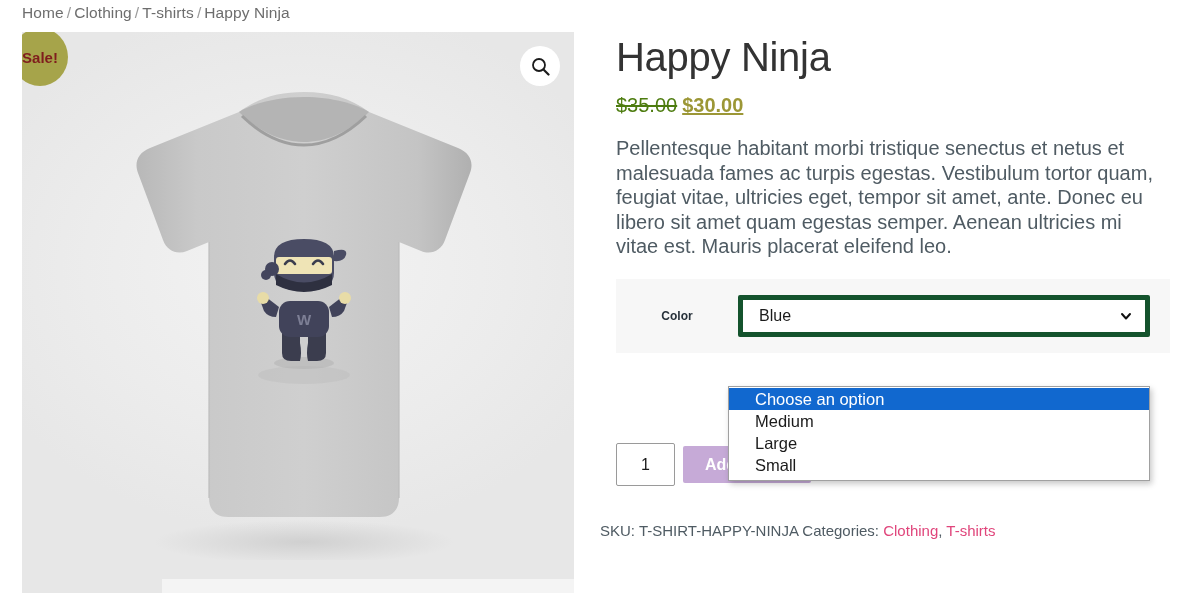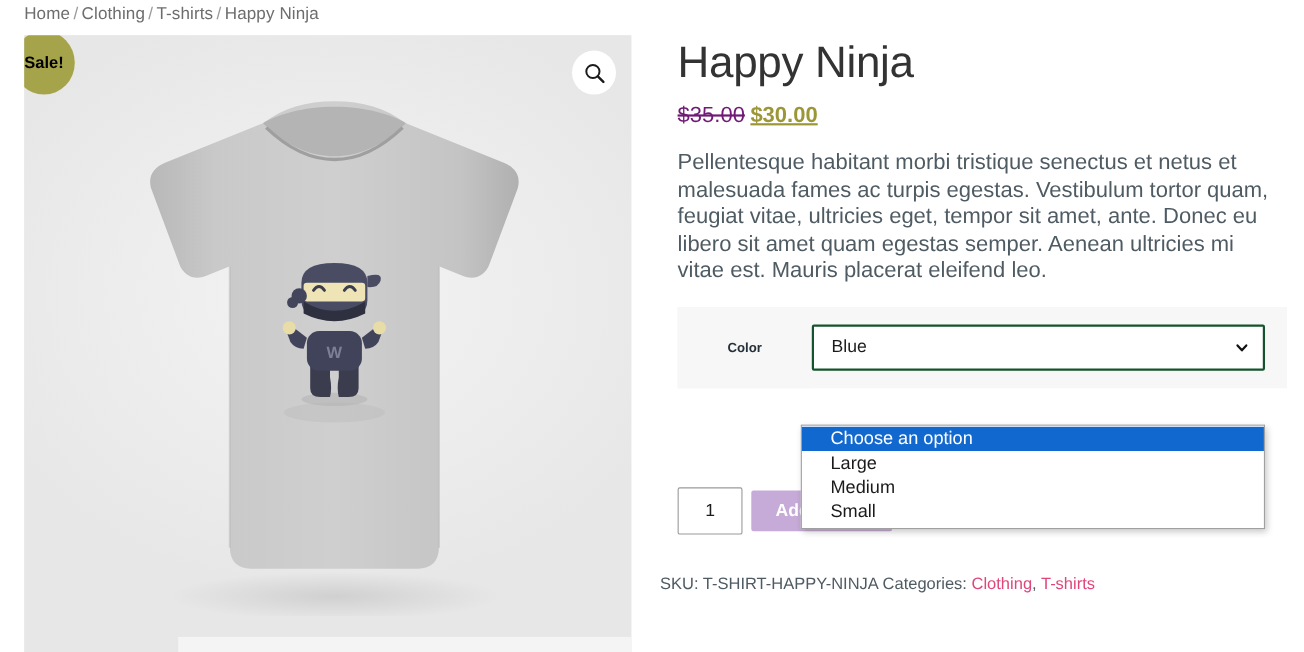--- a/index.html
+++ b/index.html
@@ -39,21 +39,21 @@
   }
 
   
   .shirt-wrap { position: absolute; left: 0; top: 0; width: 552px; height: 561px; }
   .shirt-svg { position: absolute; left: 96px; top: 58px; }
 
   .sale-badge {
     position: absolute; left: -10px; top: -4px;
     width: 56px; height: 58px; border-radius: 50%;
     background: #a6a44a;
-    color: #000000; font-weight: bold; font-size: 15px;
+    color: #7f1d1d; font-weight: bold; font-size: 15px;
     display: flex; align-items: center; justify-content: center;
     z-index: 6;
   }
   .zoom-btn {
     position: absolute; right: 14px; top: 14px;
     width: 40px; height: 40px; border-radius: 50%;
     background: #ffffff;
     display: flex; align-items: center; justify-content: center;
     z-index: 5;
   }
@@ -61,21 +61,21 @@
   
   .summary { position: absolute; left: 616px; top: 34px; width: 554px; }
 
   .product-title {
     margin: 0; font-size: 40px; line-height: 46px;
     font-weight: normal; color: #333333; letter-spacing: -.3px;
   }
 
   .price { margin-top: 13px; font-size: 20px; line-height: 24px; }
   .price .old {
-    color: #701a75; text-decoration: line-through; font-weight: normal;
+    color: #4d7c0f; text-decoration: line-through; font-weight: normal;
     margin-right: 5px;
   }
   .price .new { color: #9c9736; font-weight: bold; text-decoration: underline; }
 
   .description {
     margin-top: 19px; width: 552px;
     font-size: 20px; line-height: 24.5px; color: #4f5b63;
   }
 
   
@@ -88,21 +88,21 @@
   .variations tr.row-b { background: #efefef; }
   .variations td { padding: 0; vertical-align: middle; }
   .variations td.label-cell {
     width: 122px; text-align: center;
     font-size: 12px; font-weight: bold; color: #27313a;
   }
   .variations td.value-cell { padding: 16px 20px 16px 0; position: relative; }
 
   .sel {
     position: relative; width: 412px; height: 42px;
-    background: #ffffff; border: 2px solid #14532d; border-radius: 2px;
+    background: #ffffff; border: 5px solid #14532d; border-radius: 2px;
     display: flex; align-items: center;
     font-size: 16px; color: #1b1b1b;
     padding-left: 16px;
   }
   .sel .chev {
     position: absolute; right: 13px; top: 50%; transform: translateY(-50%);
     width: 12px; height: 12px;
   }
   .row-b .sel { margin-bottom: 24px; }
 
@@ -255,22 +255,22 @@
     </table>
   </div>
 
   <div class="cart-row">
     <input class="qty" type="text" value="1" style="">
     <button class="add-btn">Add to cart</button>
   </div>
 
   <div class="option-list">
     <div class="opt selected">Choose an option</div>
+    <div class="opt">Medium</div>
     <div class="opt">Large</div>
-    <div class="opt">Medium</div>
     <div class="opt">Small</div>
   </div>
 
   <div class="product-meta">
     <span>SKU:</span>
     <span>T-SHIRT-HAPPY-NINJA</span>
     <span>Categories:</span>
     <a href="#">Clothing</a><span>, </span><a href="#">T-shirts</a>
   </div>
 

